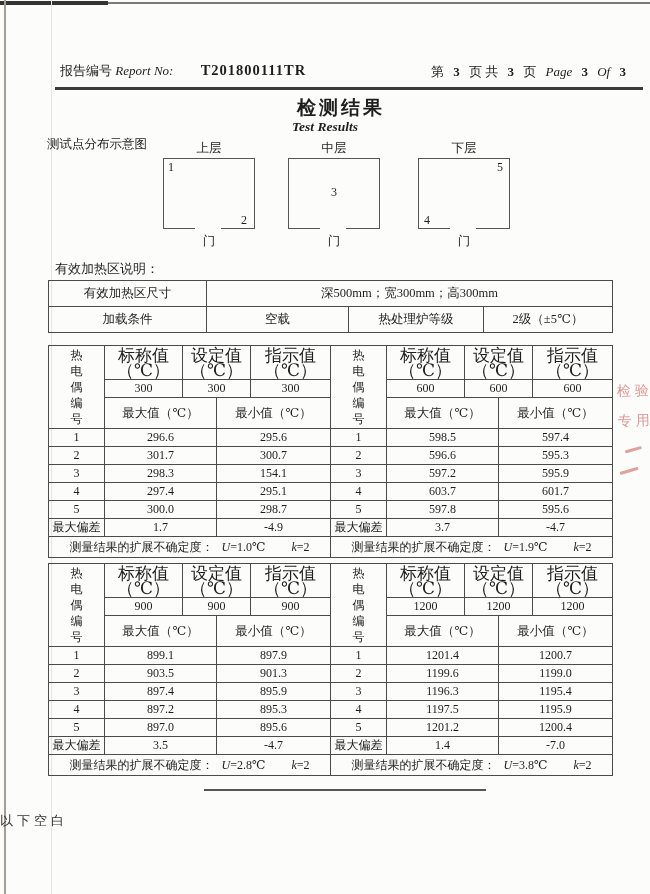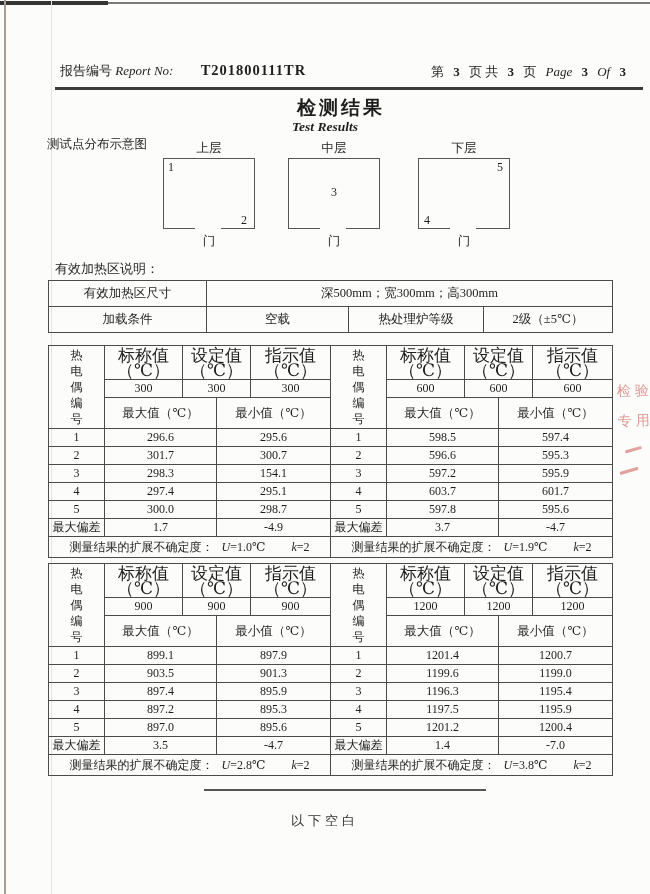--- a/index.html
+++ b/index.html
@@ -49,21 +49,21 @@
   tr.rC td{height:30px;font-size:12.5px;}
   tr.rD td{height:17px;}
   tr.rDev td{height:17px;}
   tr.rU td{height:20px;}
   .uncert{text-align:center;}
   .uncert .pre{margin-right:8px;margin-top:12px;}
   .usym{font-style:italic;}
   .ksp{margin-left:26px;}
   
   .end-line{position:absolute;left:204px;top:789px;width:282px;height:2px;background:#555;}
-  .end-note{position:absolute;left:0;right:0;top:812px;text-align:center;font-size:13px;letter-spacing:4px;color:#333;}
+  .end-note{position:absolute;left:0;right:0;top:812px;text-align:left;font-size:13px;letter-spacing:4px;color:#333;}
   
   .stamp{position:absolute;left:618px;top:382px;width:44px;color:rgba(197,70,64,.55);
          font-size:14px;letter-spacing:4px;transform:rotate(-2deg);}
   .stamp-line{height:18px;}
   .stamp-line.l2{margin-top:12px;}
   .stamp-dash{display:block;width:17px;height:2.5px;background:rgba(197,70,64,.5);
               margin:18px 0 0 6px;transform:rotate(-14deg);border-radius:1px;}
   .stamp-dash.d2{margin:18px 0 0 0;width:19px;}
 </style>
 </head>

